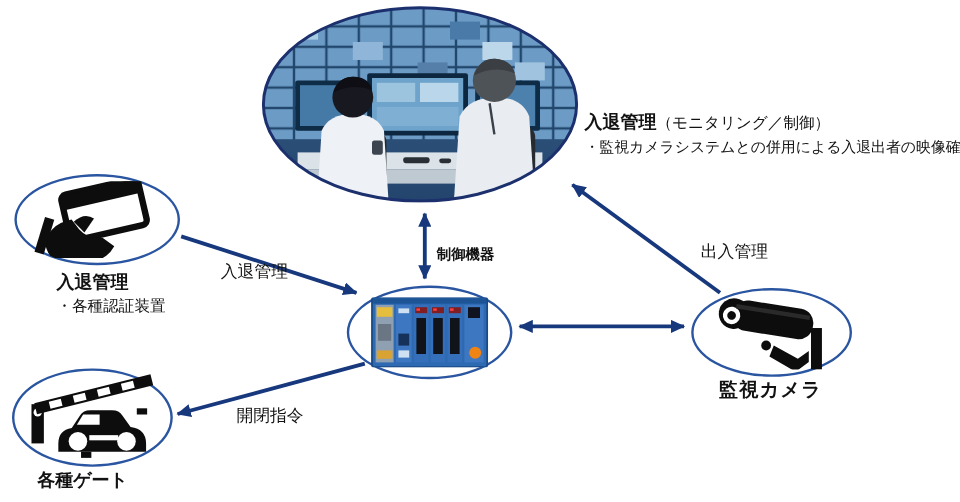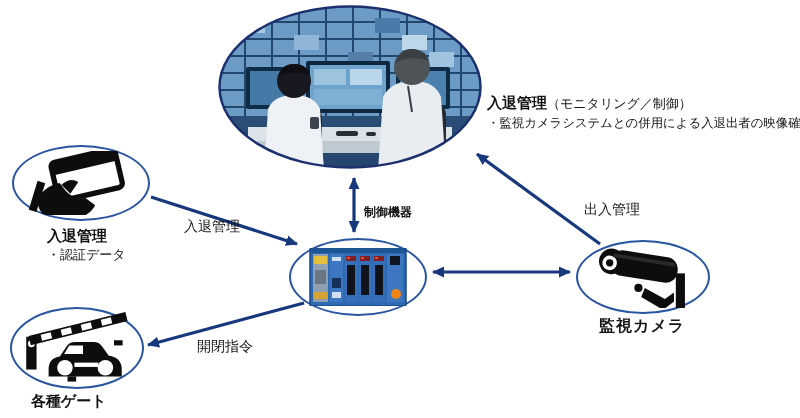--- a/index.html
+++ b/index.html
@@ -200,21 +200,21 @@
 
   <div class="lbl" id="monitor-text">
     <div class="head">
       <span>入退管理</span><span class="suffix">（モニタリング／制御）</span>
     </div>
     <div class="bullet">・監視カメラシステムとの併用による入退出者の映像確認</div>
   </div>
 
   <div class="lbl" id="auth-text">
     <div class="head">入退管理</div>
-    <div class="line">・認証データ</div>
+    <div class="line">・各種認証装置</div>
   </div>
 
   <div class="lbl" id="lbl-controller">制御機器</div>
   <div class="lbl" id="lbl-gate">各種ゲート</div>
   <div class="lbl" id="lbl-camera">監視カメラ</div>
 
   <div class="lbl" id="lbl-auth-data">入退管理</div>
   <div class="lbl" id="lbl-camera-video">出入管理</div>
   <div class="lbl" id="lbl-gate-cmd">開閉指令</div>
 

